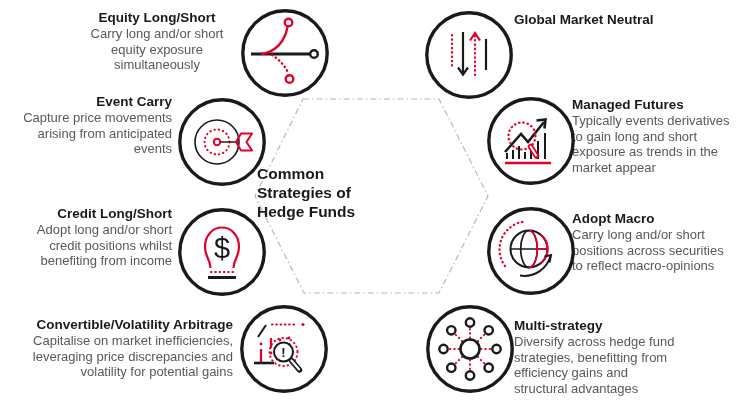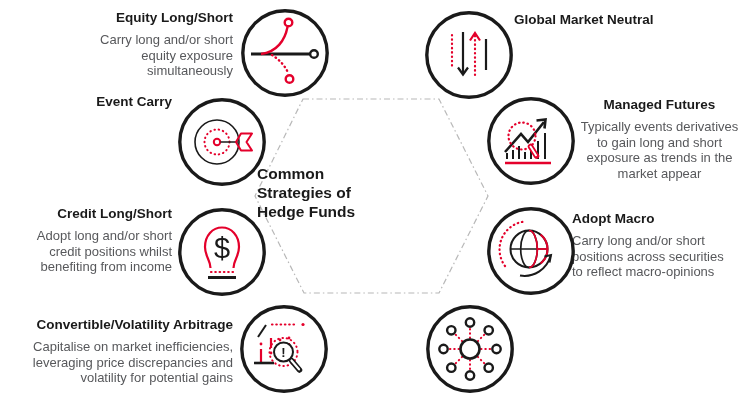--- a/index.html
+++ b/index.html
@@ -24,28 +24,28 @@
   .ring{fill:#fff;stroke:var(--ink);stroke-width:3.4;}
   .ink{stroke:var(--ink);fill:none;}
   .red{stroke:var(--red);fill:none;}
   .wfill{fill:#fff;}
   .redfill{fill:var(--red);stroke:none;}
   .dot3{stroke-dasharray:0.5 3.8;stroke-linecap:round;}
   .glyph{fill:var(--ink);stroke:none;font-family:"Liberation Sans",sans-serif;}
   
   .strategy-text{position:absolute;font-size:13px;line-height:15.5px;color:var(--muted);}
   .strategy-text .t{font-weight:bold;color:var(--ink);font-size:13.5px;line-height:16px;}
-  .strategy-text .d{white-space:pre-line;margin-top:6px;}
+  .strategy-text .d{white-space:pre-line;}
   .align-right{text-align:right;}
-  #t1{left:81px; top:10px; width:152px;}
+  #t1{left:81px; top:10px; width:152px;text-align:center;}
   #t2{left:7px;  top:94px; width:165px;}
   #t3{left:7px;  top:206px;width:165px;}
   #t4{left:5px;  top:317px;width:228px;}
   #t5{left:514px;top:12px; width:225px;}
-  #t6{left:572px;top:97px; width:175px;text-align:center;}
+  #t6{left:572px;top:97px; width:175px;}
   #t7{left:572px;top:211px;width:175px;}
   #t8{left:514px;top:318px;width:190px;}
 </style>
 </head>
 <body>
 
 <div class="canvas" style="--red: #e4002b; --ink: #1a1a1a; --muted: #57585b; --hex: #b8b8b8;">
 
   <svg class="hex-layer">
     <polygon class="hex" points="303,99 439,99 488,196 439,293 304,293 255,196"></polygon>
@@ -56,20 +56,23 @@
 Hedge Funds</div>
 
   <div class="strategy-text align-right" id="t1">
     <div class="t">Equity Long/Short</div>
     <div class="d">Carry long and/or short
 equity exposure
 simultaneously</div>
   </div>
   <div class="strategy-text align-right" id="t2">
     <div class="t">Event Carry</div>
+    <div class="d">Capture price movements
+arising from anticipated
+events</div>
   </div>
   <div class="strategy-text align-right" id="t3">
     <div class="t">Credit Long/Short</div>
     <div class="d">Adopt long and/or short
 credit positions whilst
 benefiting from income</div>
   </div>
   <div class="strategy-text align-right" id="t4">
     <div class="t">Convertible/Volatility Arbitrage</div>
     <div class="d">Capitalise on market inefficiencies,
@@ -85,20 +88,27 @@
     <div class="d">Typically events derivatives
 to gain long and short
 exposure as trends in the
 market appear</div>
   </div>
   <div class="strategy-text" id="t7">
     <div class="t">Adopt Macro</div>
     <div class="d">Carry long and/or short
 positions across securities
 to reflect macro-opinions</div>
+  </div>
+  <div class="strategy-text" id="t8">
+    <div class="t">Multi-strategy</div>
+    <div class="d">Diversify across hedge fund
+strategies, benefitting from
+efficiency gains and
+structural advantages</div>
   </div>
 
   <svg class="badge" id="c1" viewBox="0 0 92 92">
     <circle class="ring" cx="46" cy="46" r="42.2"></circle>
     <line class="ink" x1="12" y1="47" x2="72" y2="47" stroke-width="2.8"></line>
     <circle class="ink wfill" cx="75" cy="47" r="3.8" stroke-width="2.4"></circle>
     <path class="red" stroke-width="2.4" d="M22,47 C38,45 46,33 48.5,20"></path>
     <circle class="red wfill" cx="49.5" cy="15.5" r="3.8" stroke-width="2.4"></circle>
     <path class="red dot3" stroke-width="2.4" d="M33,48 C41,53 47,60 49.5,67"></path>
     <circle class="red wfill" cx="50.5" cy="72" r="3.8" stroke-width="2.4"></circle>

